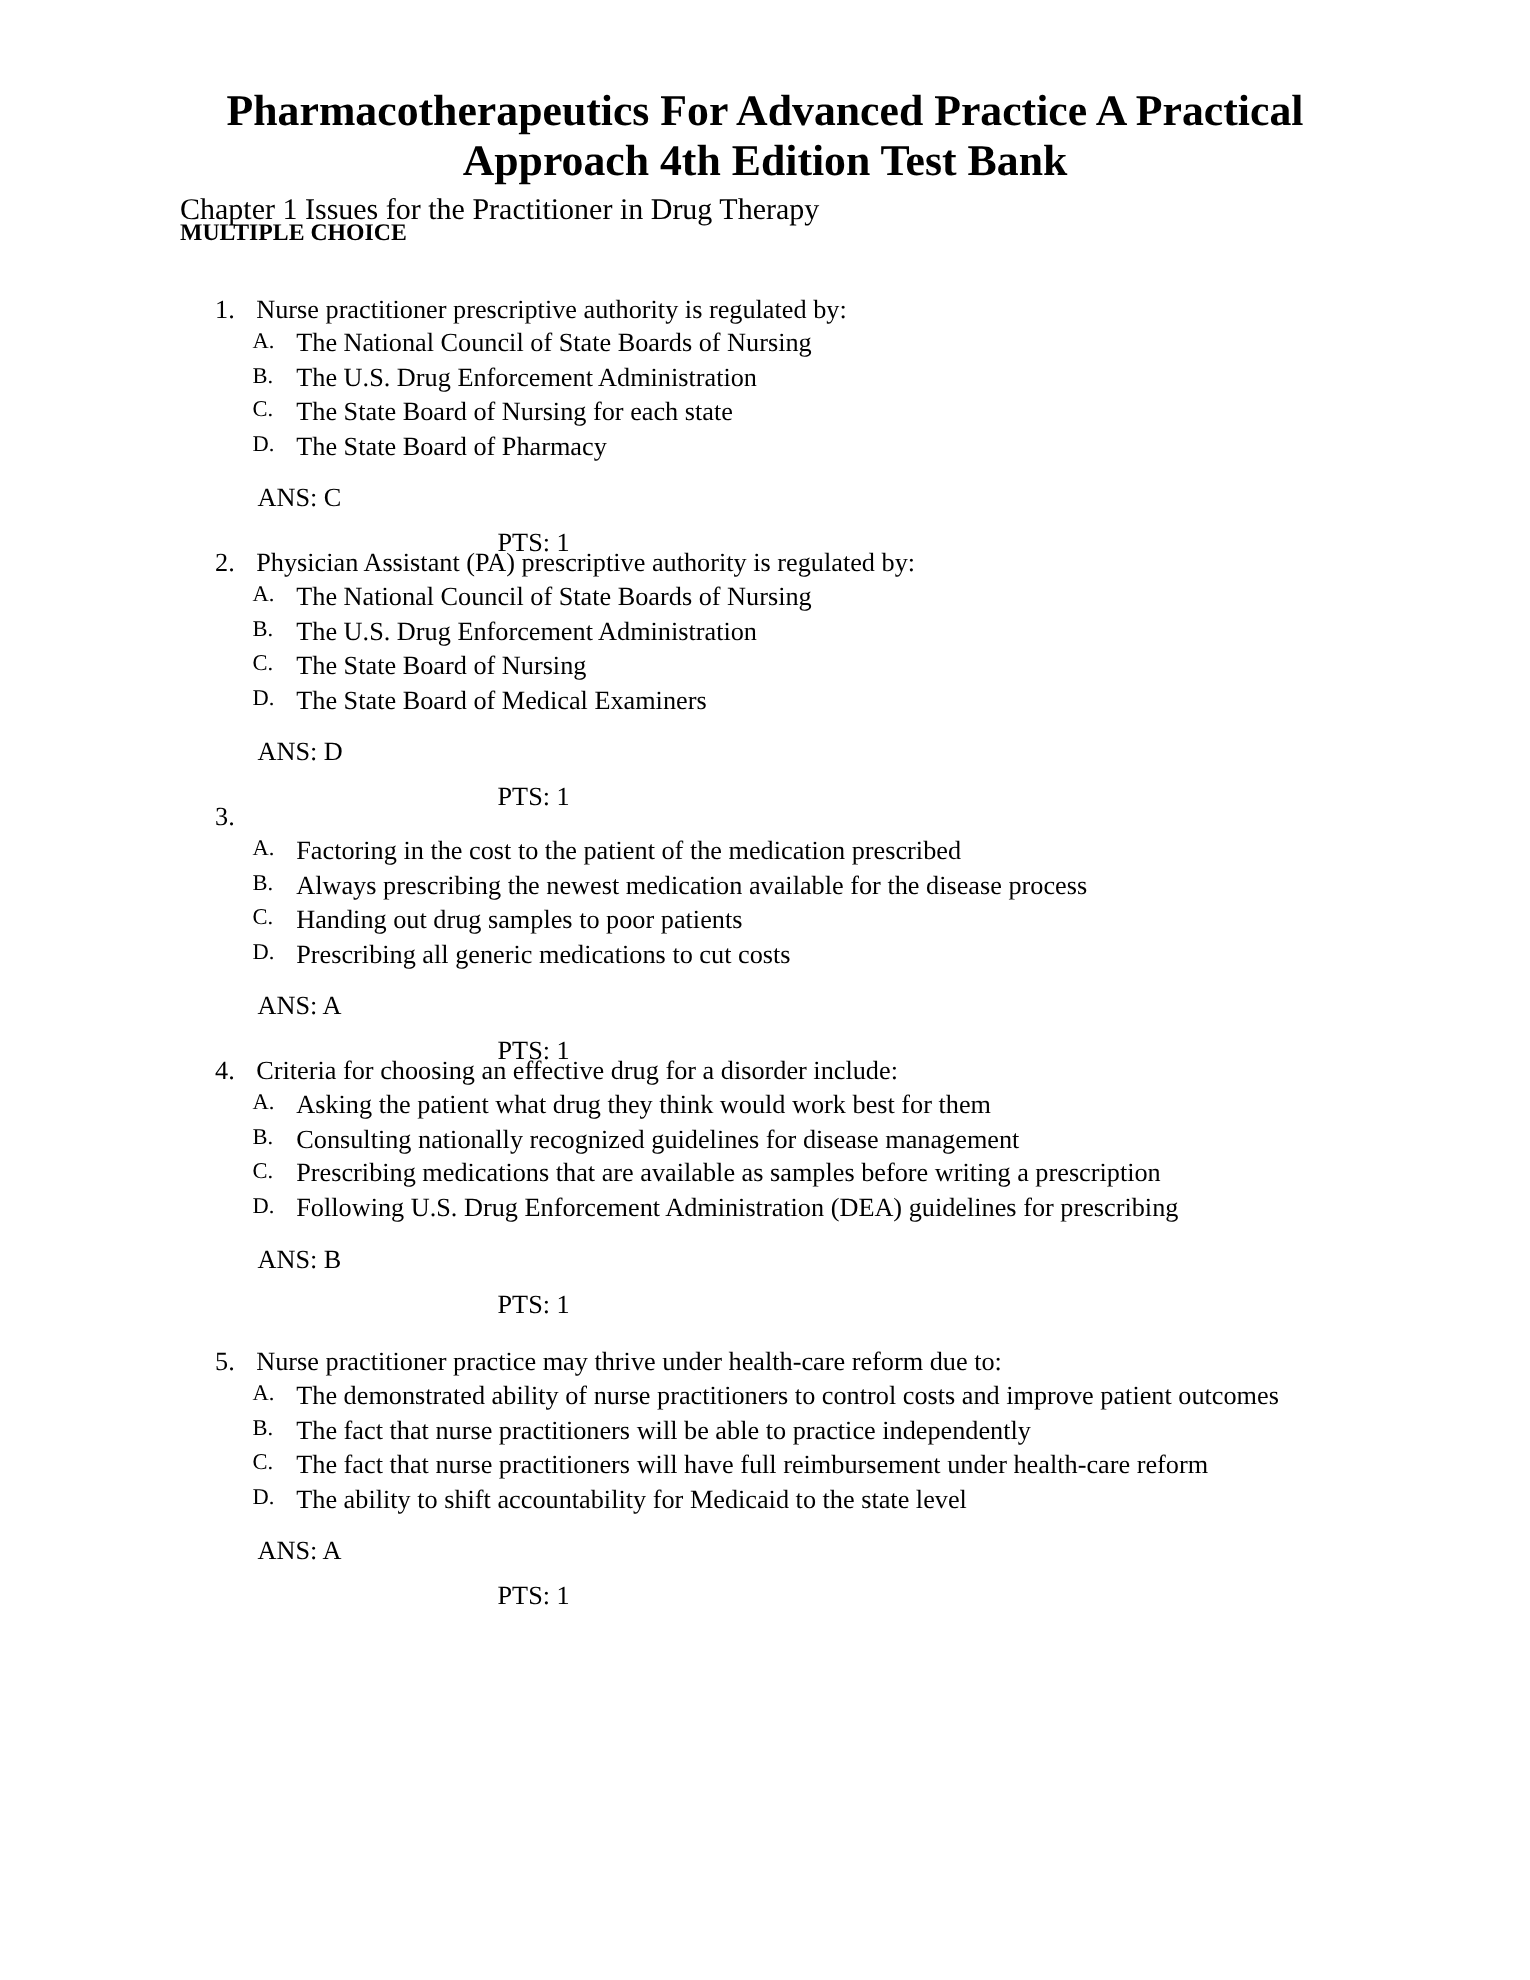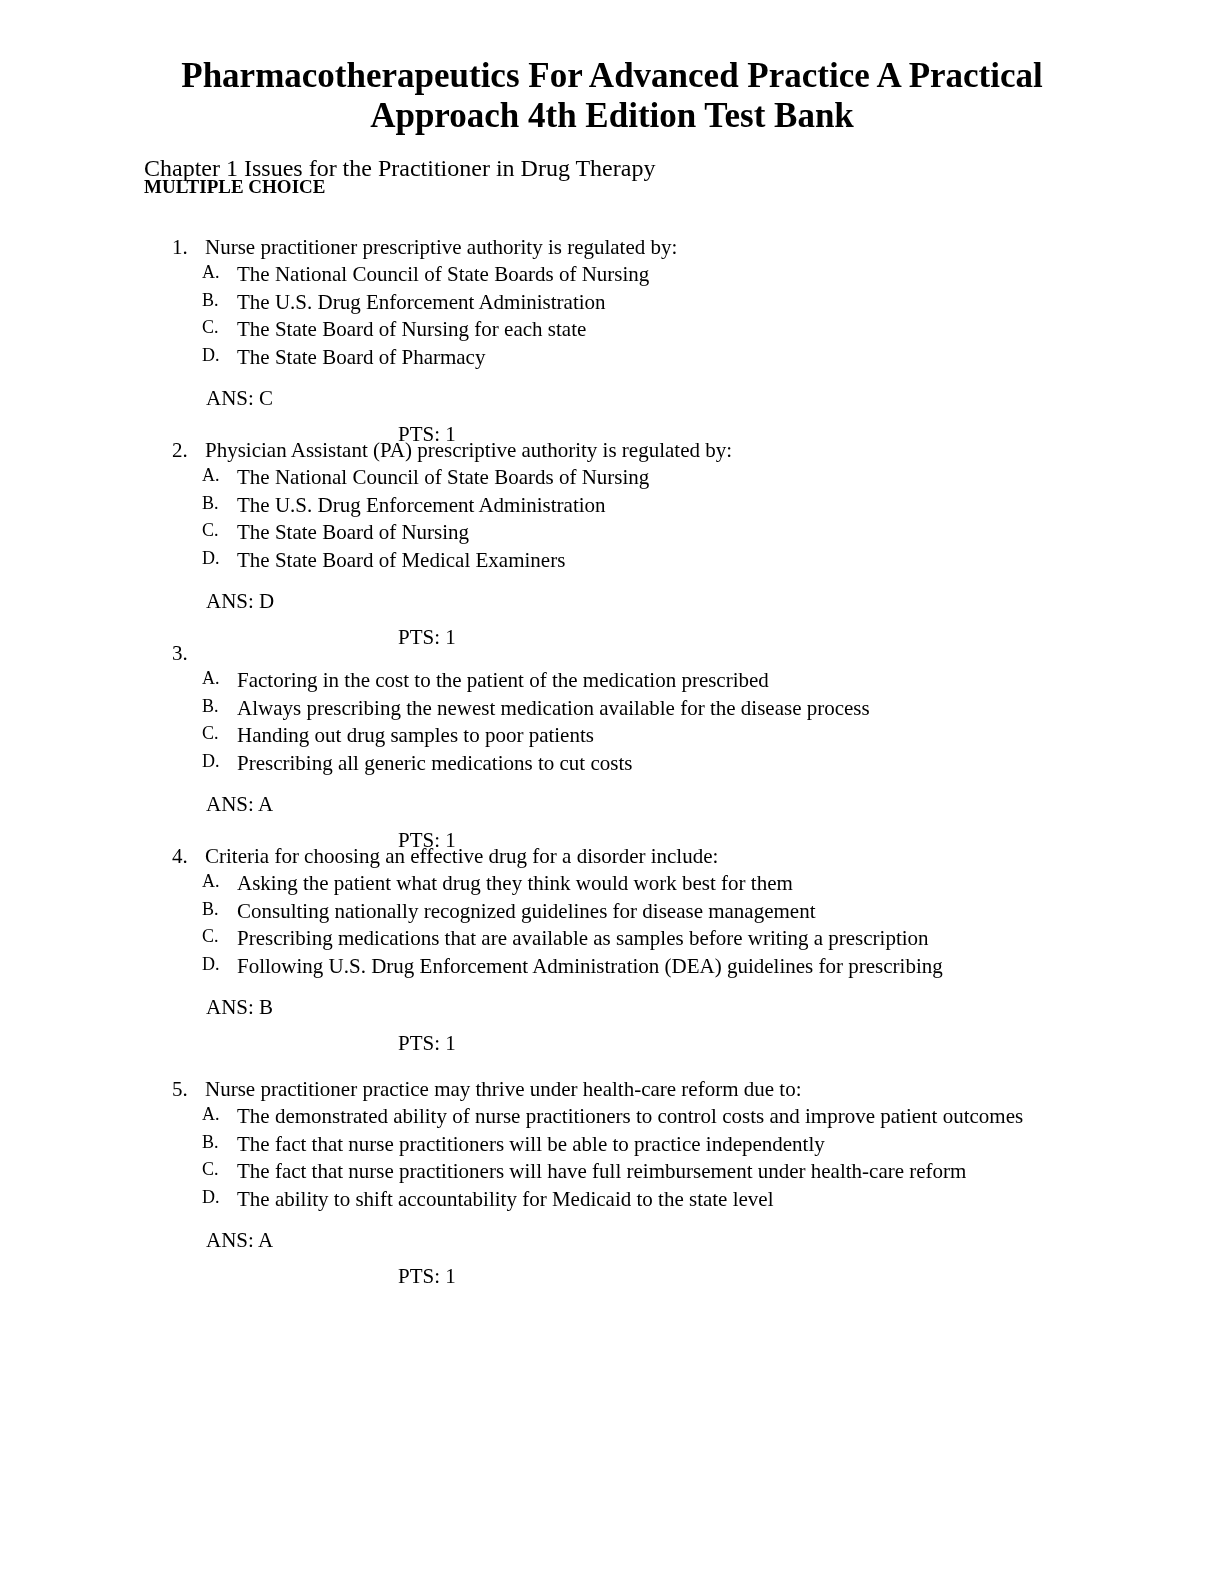--- a/index.html
+++ b/index.html
@@ -1,19 +1,19 @@
 <!DOCTYPE html>
 <html><head>
 <meta charset="utf-8">
 <style>
   html, body { margin:0; padding:0; background:#ffffff; }
   body { width:1224px; height:1584px; position:relative; overflow:hidden;
          font-family:"Liberation Serif","DejaVu Serif",serif; color:#000; }
   .title { position:absolute; left:0; width:1224px; text-align:center;
-           font-weight:bold; font-size:35px; line-height:40px; top:56px; }
+           font-weight:bold; font-size:35px; line-height:40px; top:69px; }
   .chapter { position:absolute; left:144px; top:155px; font-weight:normal; font-size:24px; }
   .section { position:absolute; left:144px; top:176px; font-weight:bold; font-size:19px; }
   .q { position:absolute; left:172px; font-size:21px; }
   .qline { position:relative; height:27px; line-height:27px; white-space:nowrap; }
   .qnum { position:absolute; left:0; }
   .qtext { position:absolute; left:33px;text-align:right; }
   .opt { position:relative; line-height:27.5px; }
   .oletter { position:absolute; left:30px; top:-2px; font-size:18px; }
   .otext { margin-left:65px; display:block; width:800px; }
   .ans { position:relative; margin-top:14px; height:27px; line-height:27px;text-align:right; }

